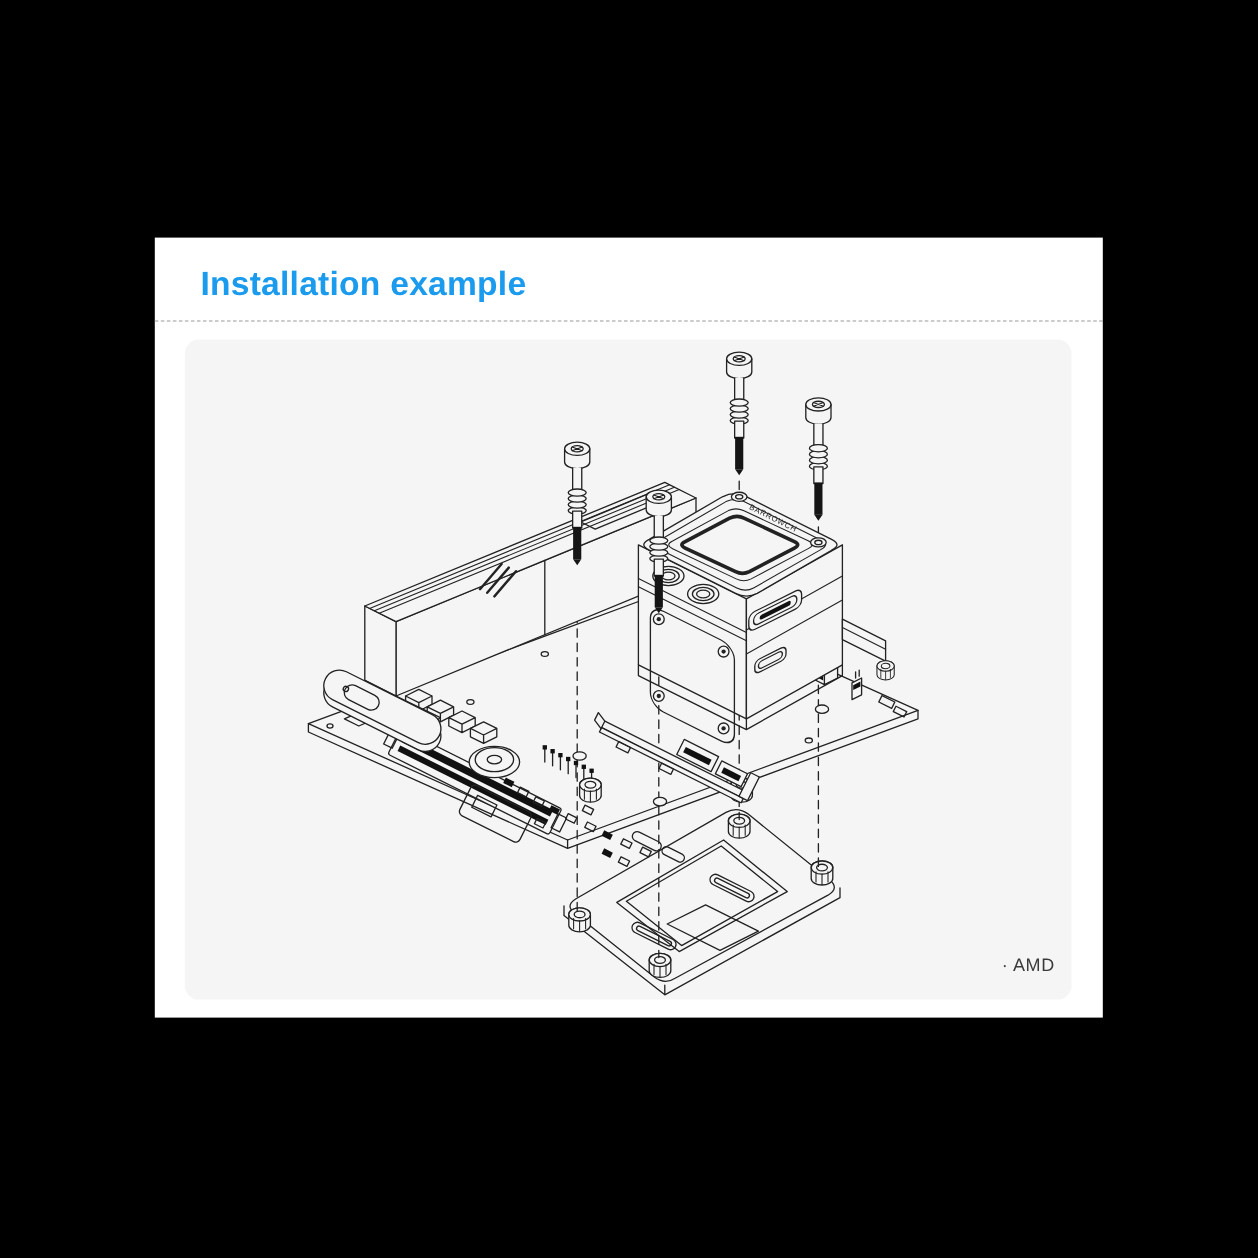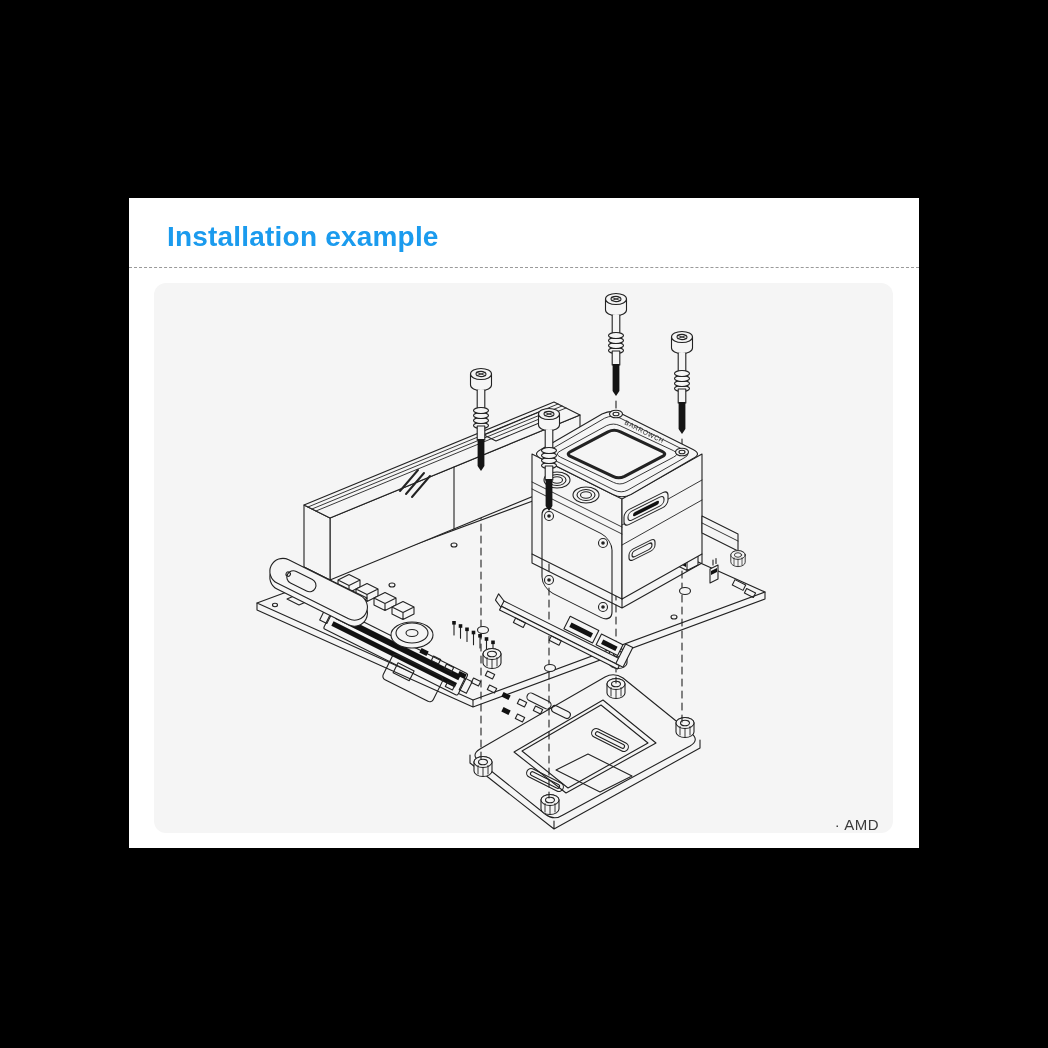--- a/index.html
+++ b/index.html
@@ -22,21 +22,21 @@
   .dashed-divider{
     position:absolute;left:0;top:69px;width:100%;height:0;
     border-top:1.5px dashed #9a9a9a;
   }
   .figure-panel{
     position:absolute;left:25px;top:85px;width:739px;height:550px;
     background:#f5f5f5;border-radius:12px;
   }
   .figure-panel svg{display:block;}
   .platform-label{
-    position:absolute;right:14px;bottom:0;
+    position:absolute;right:14px;bottom:20px;
     font-size:15px;color:#3a3a3a;letter-spacing:0.5px;
   }
   .lineart{stroke:#222;stroke-width:1.1;fill:none;stroke-linejoin:round;stroke-linecap:round;}
 </style>
 </head>
 <body>
 
 <div class="content-card">
   <h1 class="section-title">Installation example</h1>
   <div class="dashed-divider"></div>

